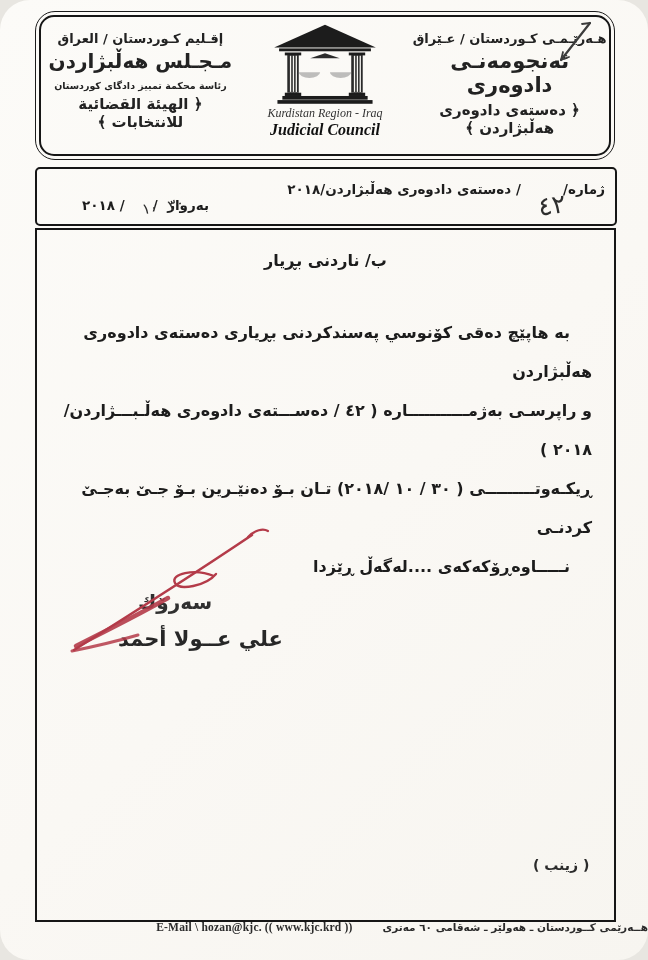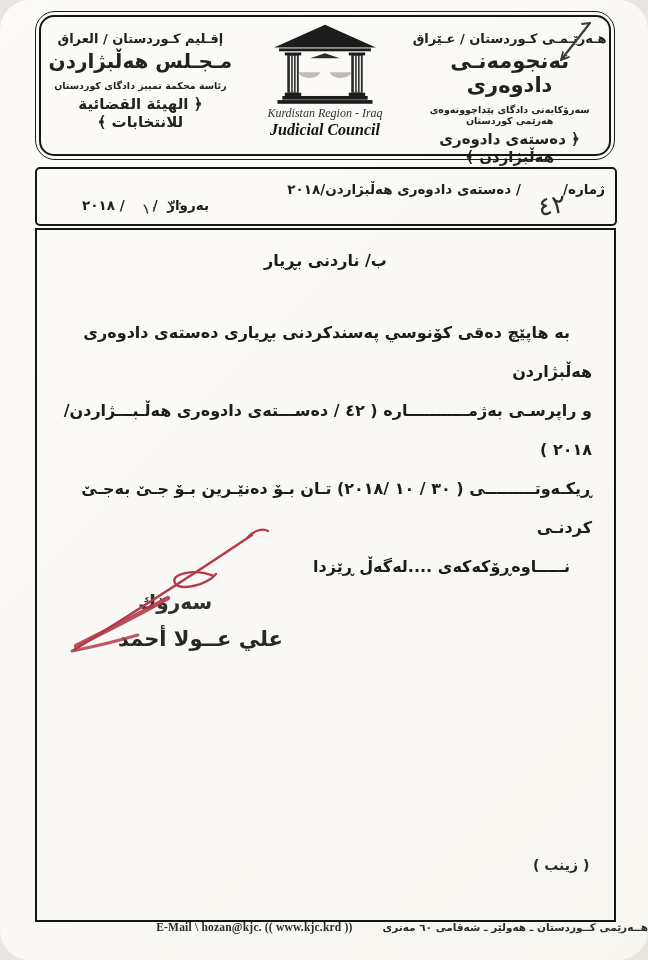--- a/index.html
+++ b/index.html
@@ -114,21 +114,20 @@
           <rect x="18" y="89" width="104" height="4.5" fill="#1c1c1c"></rect>
           <rect x="12" y="94" width="116" height="4.5" fill="#1c1c1c"></rect>
         </svg>
         <div class="logo-cap-small">Kurdistan Region - Iraq</div>
         <div class="logo-cap-large">Judicial Council</div>
       </div>
 
       <div class="hcol hcol-right" lang="ckb">
         <div class="h-l1">هـەرێـمـی كـوردستان / عـێراق</div>
         <div class="h-l2">ئەنجومەنـی دادوەری</div>
-        <div class="h-l3">سەرۆكايەتی دادگای پێداچوونەوەی هەرێمی كوردستان</div>
         <div class="h-l4">﴿ دەستەی دادوەری هەڵبژاردن ﴾</div>
       </div>
 
     </div>
   </div>
 
   <svg class="pen-mark" width="54" height="50" viewBox="0 0 54 50" aria-hidden="true">
     <path d="M42,5 L13,42" stroke="#3c3c3c" stroke-width="2.2" fill="none" stroke-linecap="round"></path>
     <path d="M42,5 l-8,1" stroke="#3c3c3c" stroke-width="1.8" fill="none" stroke-linecap="round"></path>
     <path d="M13,42 l8,-3 M13,42 l2,-8" stroke="#3c3c3c" stroke-width="1.8" fill="none" stroke-linecap="round"></path>

